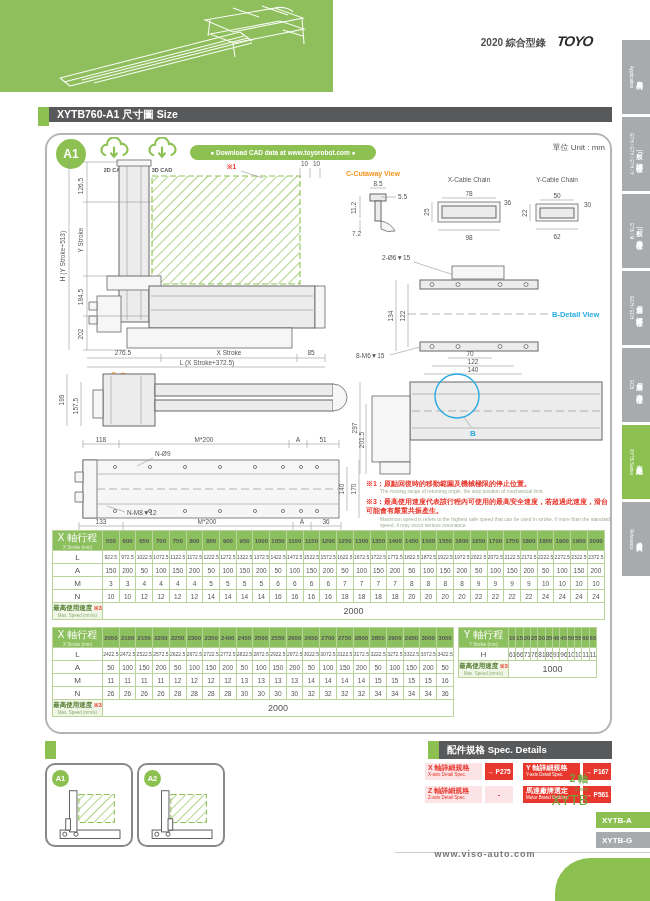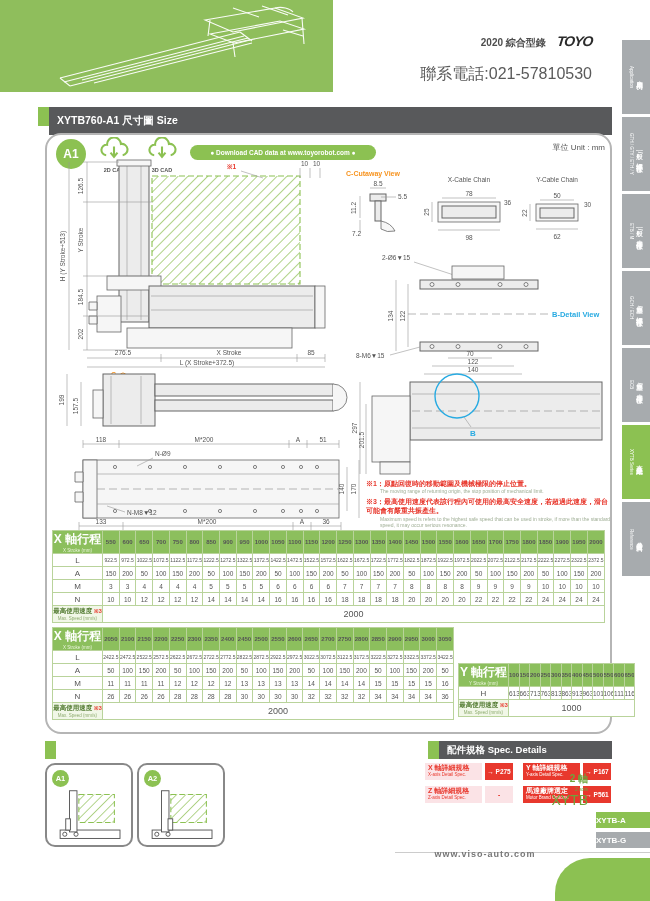--- a/index.html
+++ b/index.html
@@ -40,21 +40,21 @@
 
   
   .notes { left:366px; top:479px; width:246px; }
   .nz { font-size:7px; color:#E8382D; font-weight:bold; line-height:1.35; }
   .ne { font-size:5px; color:#9FAE95; padding-left:14px; line-height:1.3; margin-bottom:2px; }
 
   
   .tbl-host table { border-collapse:collapse; table-layout:fixed; width:100%; background:#fff; }
   .tbl-host td { border:1px solid #B9D39B; text-align:center; color:#555; overflow:hidden; white-space:nowrap; }
   .hlab { background:#8CBF5D; width:50px; height:17px; }
-  .hz { color:#fff; font-weight:bold; font-size:12px; }
+  .hz { color:#fff; font-weight:normal; font-size:10px; }
   .he { color:#EAF4DC; font-size:4.5px; }
   .hcol { background:#8CBF5D; color:#fff; font-weight:bold; font-size:6px; }
   .rlab { font-size:8px; height:13px; }
   .val { font-size:6.5px; }
   .val.sm { font-size:5px; }
   .flab { background:#F1F7E7; height:17px; }
   .fz { font-size:6.5px; color:#50792F; font-weight:bold; }
   .fnote { color:#E8382D; font-size:5.5px; }
   .fe { font-size:4.5px; color:#8FAC70; }
   .fval { font-size:9px; }
@@ -67,21 +67,21 @@
   
   .spec-label { width:57px; height:17px; padding:1px 3px; }
   .spec-page { width:28px; height:17px; display:flex; align-items:center; justify-content:center; font-size:6.5px; font-weight:bold; }
   .red-bg { background:#E8382D; color:#fff; }
   .pink-bg { background:#FBE3E6; color:#E8382D; }
   .sz { font-size:7px; font-weight:bold; line-height:1.1; }
   .se { font-size:4.5px; }
 
   
   .axis-blk { right:62px; top:772px; width:60px; text-align:right; color:#6DA53C; }
-  .p-tab { left:596px; width:54px; height:16px; color:#fff; font-weight:bold; font-size:8px; display:flex; align-items:center; }
+  .p-tab { left:596px; width:54px; height:16px; color:#fff; font-weight:bold; font-size:8px; display:flex; align-items:center; padding-left:6px; }
 
   
   .side-tab { left:622px; width:28px; height:74px; background:#A7ABAE; color:#fff; display:flex; flex-direction:row; align-items:center; justify-content:center; gap:1px; }
   .side-tab.active { background:#8CC152; }
   .side-tab .zh { writing-mode:vertical-rl; font-size:6.5px; letter-spacing:1px; font-weight:bold; }
   .side-tab .en { writing-mode:vertical-rl; font-size:4.5px; }
 
   .footer-line { left:395px; top:852px; width:255px; height:1px; background:#ccc; }
   .website { left:420px; top:849px; width:130px; text-align:center; font-size:9px; font-weight:bold; color:#777; letter-spacing:1px; }
   .green-corner { left:555px; top:858px; width:95px; height:43px; background:#8CC152; border-top-left-radius:35px; }
@@ -107,24 +107,23 @@
         <path d="M275,8 a14,8 0 0 1 18,4"></path>
         <path d="M210,20 l-2,16 M283,30 l20,6"></path>
       </g>
     </svg>
   </div>
 
   <div class="abs catalog-line">
     <span>2020 綜合型錄</span>
     <span class="brand">TOYO</span>
   </div>
-  <div class="abs phone">聯系電話:021-57810530</div>
 
   <div class="abs gsq" style="left:38px; top:107px; width:11px; height:19px;"></div>
-  <div class="abs bar-dark" style="left:49px; top:107px; width:563px; height:28px; font-size:10.5px;">XYTB760-A1 尺寸圖 Size</div>
+  <div class="abs bar-dark" style="left:49px; top:107px; width:563px; height:15px; font-size:10.5px;">XYTB760-A1 尺寸圖 Size</div>
 
   <div class="abs panel"></div>
 
   <div class="abs badge a1-badge">A1</div>
 
   <div class="abs cad" style="left:92px; top:137px;">
     <svg width="40" height="26" viewBox="0 0 40 30">
       <path d="M11,21 a6,6 0 0 1 1,-12 a8,8 0 0 1 16,-1 a6,6 0 0 1 2,13" fill="none" stroke="#8CC152" stroke-width="2.4"></path>
       <path d="M20,11 v11 m-4,-4 l4,5 l4,-5" stroke="#8CC152" stroke-width="2.4" fill="none"></path>
     </svg>
@@ -662,21 +661,21 @@
           <tr>
             <td class="flab">
               <div class="fz">最高使用速度 <span class="fnote">※3</span></div>
               <div class="fe">Max. Speed (mm/s)</div>
             </td>
             <td class="fval" colspan="21">2000</td>
           </tr>
         </tbody>
       </table>
     </div>
-  <div class="abs tbl-host" style="left:458px; top:627px; width:177px;margin-top:36px;">
+  <div class="abs tbl-host" style="left:458px; top:627px; width:139px;">
       <table>
         <tbody>
           <tr>
             <td class="hlab">
               <div class="hz">Y 軸行程</div>
               <div class="he">Y Stroke (mm)</div>
             </td>
             <td class="hcol">100</td>
             <td class="hcol">150</td>
             <td class="hcol">200</td>

